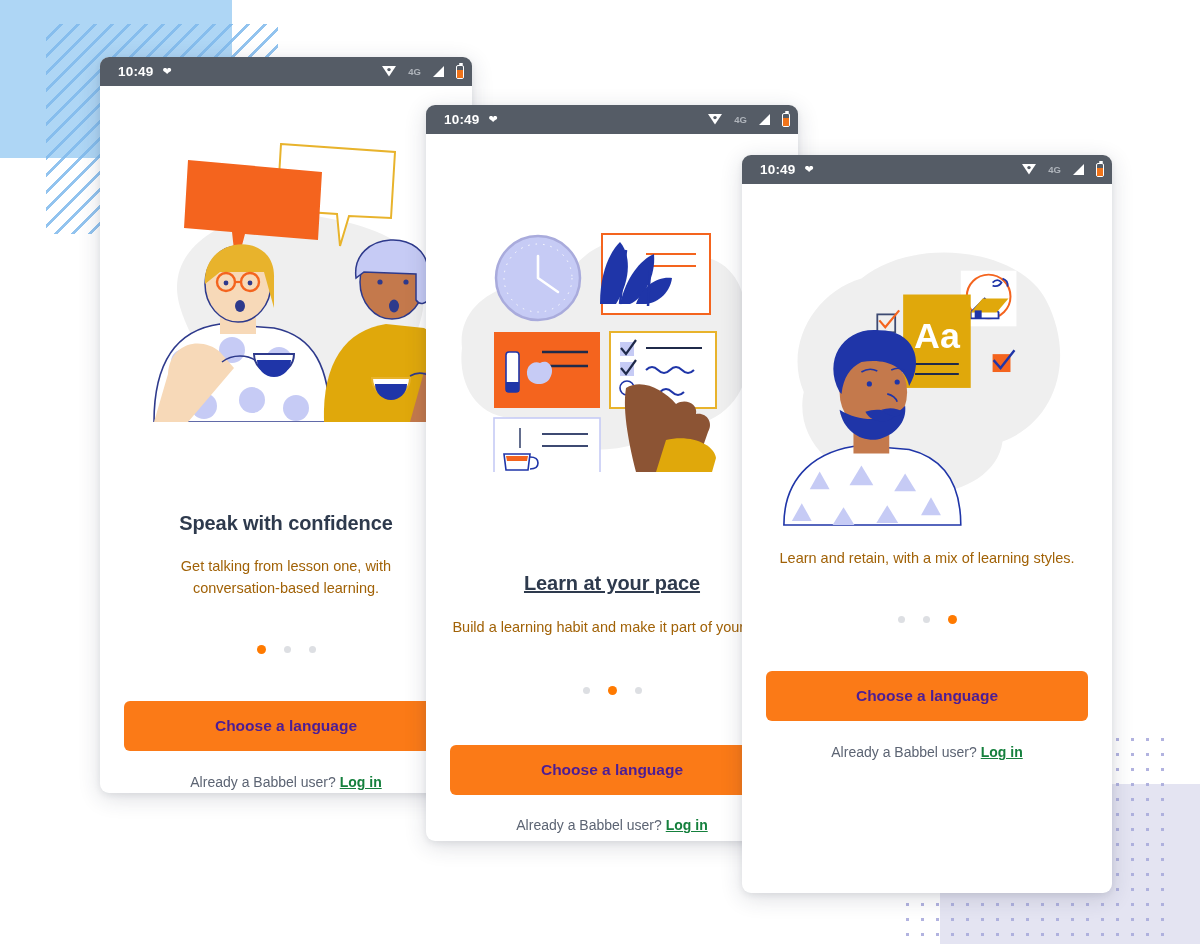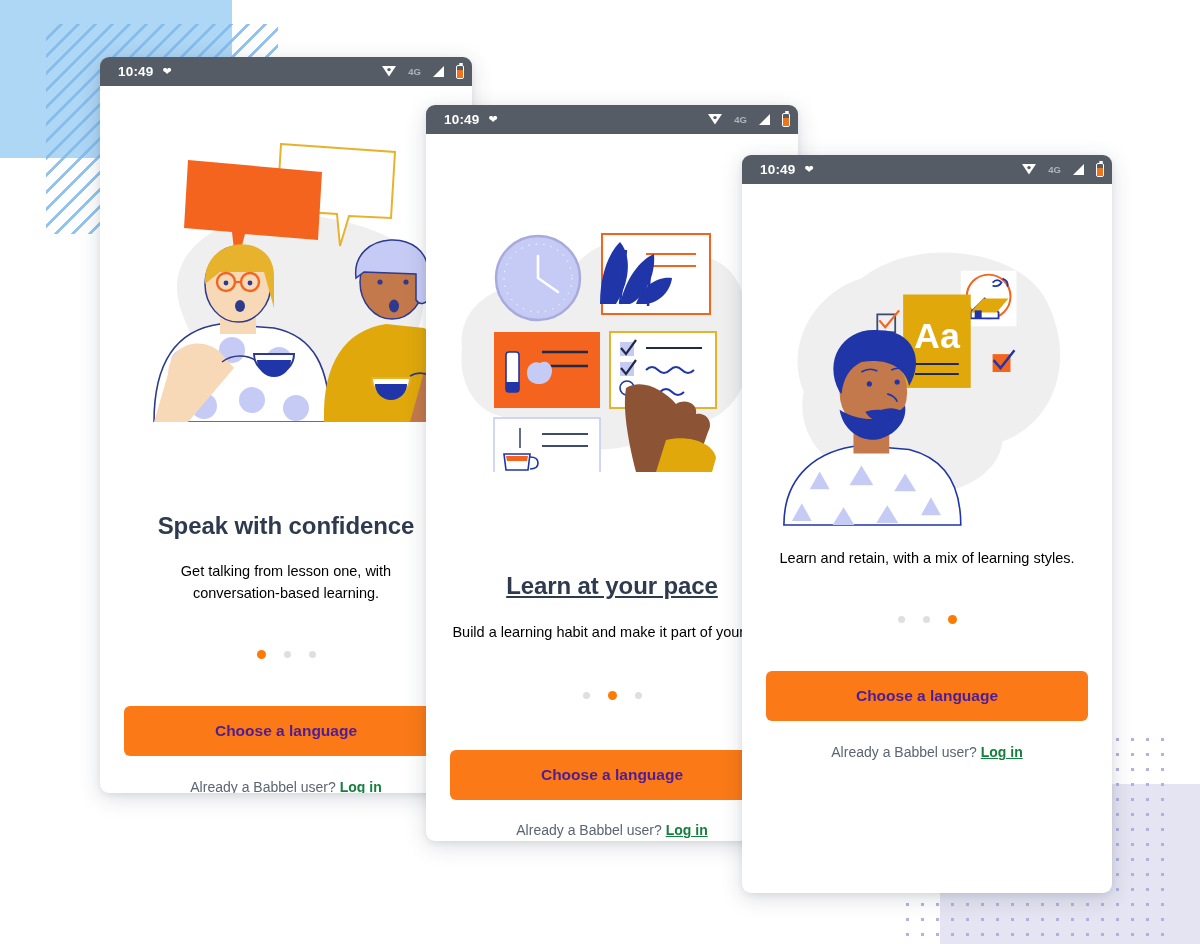--- a/index.html
+++ b/index.html
@@ -107,29 +107,29 @@
   .card-body {
     flex: 1;
     display: flex;
     flex-direction: column;
     align-items: center;
     padding: 16px 24px;
     position: relative;
   }
   .art { width: 100%; flex: none; }
   .title {
-    font-size: 24px;
+    font-size: 20px;
     font-weight: bold;
     color: #2E3A4D;
     text-align: center;
     letter-spacing: -.1px;
   }
   .subtitle {
     font-size: 14.5px;
-    color: #000000;
+    color: #a16207;
     text-align: center;
     line-height: 1.55;
   }
   .dots { display: flex; gap: 18px; align-items: center; }
   .dot { width: 7px; height: 7px; border-radius: 50%; background: #DDDFE3; }
   .dot.active { width: 9px; height: 9px; background: #FF7A00; }
 
   .cta {
     width: 100%;
     background: #FB7A17;

